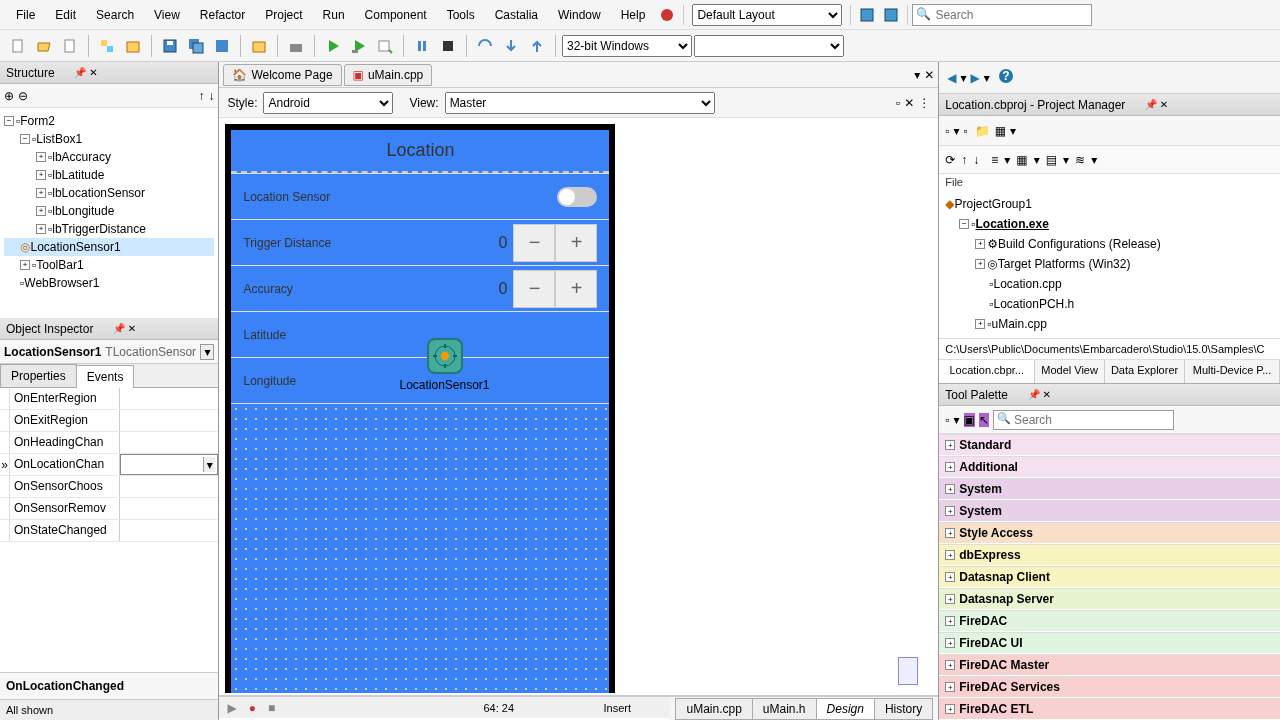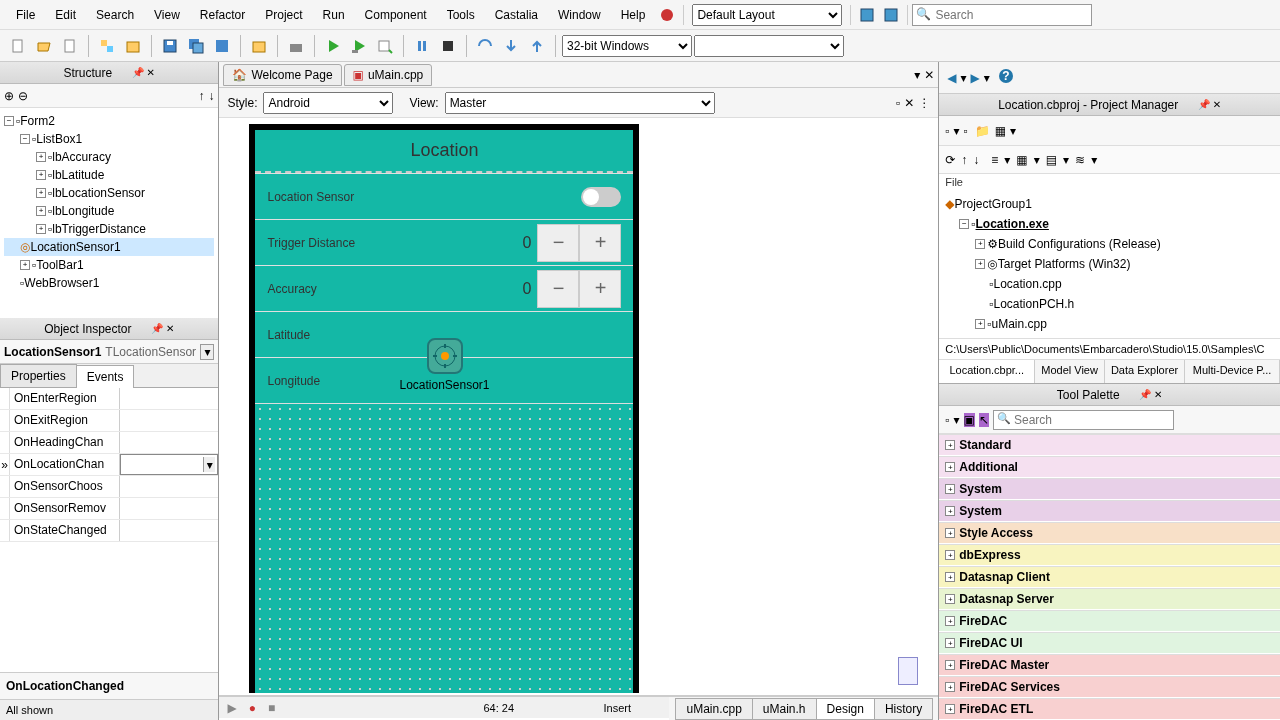--- a/index.html
+++ b/index.html
@@ -17,21 +17,21 @@
 .toolbar { background: #f5f5f5; height: 32px; display: flex; align-items: center; padding: 0 6px; gap: 2px; border-bottom: 1px solid #ccc; }
 .toolbar .tb-btn { width: 24px; height: 24px; display: flex; align-items: center; justify-content: center; cursor: pointer; border: 1px solid transparent; }
 .toolbar .tb-sep { width: 1px; height: 22px; background: #bbb; margin: 0 4px; }
 .toolbar select { height: 22px; font-size: 12px; }
 
 
 .main { display: flex; height: calc(720px - 62px); }
 
 
 .left-col { width: 244px; display: flex; flex-direction: column; background: #fff; border-right: 1px solid #999; }
-.panel-header { background: linear-gradient(#e8e8e8,#d8d8d8); height: 22px; display: flex; align-items: center; padding: 0 6px; font-size: 12px; justify-content: center; border-bottom: 1px solid #bbb; gap: 20px; }
+.panel-header { background: linear-gradient(#e8e8e8,#d8d8d8); height: 22px; display: flex; align-items: center; padding: 0 6px; font-size: 12px; justify-content: flex-start; border-bottom: 1px solid #bbb; gap: 20px; }
 .panel-header .title { font-weight: normal; }
 .panel-header .controls { display: flex; gap: 2px; }
 .panel-tools { height: 24px; display: flex; align-items: center; padding: 0 4px; gap: 4px; border-bottom: 1px solid #ddd; background: #f7f7f7; }
 
 .structure-tree { padding: 4px; height: 210px; overflow: auto; font-size: 12px; }
 .tree-row { display: flex; align-items: center; height: 18px; padding-left: 0; white-space: nowrap; }
 .tree-row .indent { display: inline-block; }
 .tree-row.selected { background: #cde8ff; }
 .tree-expander { width: 10px; height: 10px; border: 1px solid #888; display: inline-flex; align-items: center; justify-content: center; font-size: 8px; line-height: 1; margin-right: 2px; background: #fff; }
 .oi-select-row { height: 24px; display: flex; align-items: center; padding: 0 4px; border-bottom: 1px solid #ccc; background: #f7f7f7; }
@@ -58,36 +58,36 @@
 .editor-tabs { height: 26px; display: flex; align-items: center; background: #f5f5f5; padding: 0 4px; border-bottom: 1px solid #ccc; }
 .editor-tab { display: flex; align-items: center; padding: 3px 8px; height: 22px; border: 1px solid #aaa; background: #eee; margin-right: 2px; cursor: pointer; gap: 4px; border-radius: 3px 3px 0 0; }
 .editor-tab-tools { margin-left: auto; display: flex; gap: 4px; }
 
 .designer-toolbar { height: 30px; display: flex; align-items: center; padding: 0 8px; gap: 6px; background: #f5f5f5; border-bottom: 1px solid #ddd; }
 .designer-toolbar label { font-size: 12px; }
 .designer-toolbar select { height: 22px; font-size: 12px; }
 .designer-toolbar .right-tools { margin-left: auto; display: flex; gap: 4px; }
 
 .designer-canvas { flex: 1; position: relative; background: #fff; overflow: auto; padding: 6px; }
-.mobile-frame { width: 390px; border: 6px solid #000; border-bottom: none; background: #14b8a6; margin-left: 24px; }
+.mobile-frame { width: 390px; border: 6px solid #000; border-bottom: none; background: #3b82f6; }
 .mobile-header { text-align: center; padding: 10px; font-size: 18px; font-weight: normal; color: #333; border-bottom: 2px dashed #ccc; }
 .mobile-list-item { display: flex; align-items: center; height: 46px; padding: 12px 12px; font-size: 16px; color: #333; border-top: 1px solid #e0e0e0; }
 .mobile-list-item .value { margin-left: auto; font-size: 16px; }
 .toggle { width: 40px; height: 20px; border-radius: 10px; background: #ccc; position: relative; margin-left: auto; }
 .toggle .knob { position: absolute; left: 2px; top: 2px; width: 16px; height: 16px; border-radius: 50%; background: #fff; }
 .stepper { margin-left: 6px; display: flex; }
 .stepper button { width: 42px; height: 38px; background: #eee; border: 1px solid #ccc; font-size: 20px; color: #666; cursor: pointer; }
 .mobile-dotgrid { height: 290px; background-image: radial-gradient(#ccc 1px, transparent 1px); background-size: 10px 10px; border-top: 1px solid #ddd; }
 .sensor-widget { position: absolute; top: 220px; left: 180px; text-align: center; font-size: 11px; }
 .sensor-widget .icon-box { width: 36px; height: 36px; margin: 0 auto 4px; background: #4a9; border-radius: 8px; display: flex; align-items: center; justify-content: center; border: 2px solid #277; }
 
 
 .designer-bottom-tabs { height: 24px; display: flex; align-items: flex-end; padding: 0 6px; background: #f5f5f5; border-top: 1px solid #ccc; }
 .db-tab { padding: 3px 10px; border: 1px solid #aaa; background: #eee; margin-right: -1px; font-size: 12px; cursor: pointer; }
-.db-tab.active { background: #fff; }
+.db-tab.active { background: #fff; font-style: italic; }
 .status-bar { height: 22px; display: flex; align-items: center; background: #f0f0f0; border-top: 1px solid #ccc; padding: 0 8px; gap: 12px; }
 .status-segment { font-size: 11px; padding: 0 6px; }
 
 
 .right-col { width: 380px; display: flex; flex-direction: column; background: #fff; border-left: 1px solid #999; }
 .pm-toolbar { height: 30px; display: flex; align-items: center; padding: 0 6px; gap: 4px; background: #f7f7f7; border-bottom: 1px solid #ddd; }
 .pm-toolbar2 { height: 28px; display: flex; align-items: center; padding: 0 6px; gap: 6px; background: #fafafa; border-bottom: 1px solid #ddd; }
 .pm-tree { padding: 4px 6px; font-size: 12px; }
 .pm-file-label { font-size: 11px; padding: 2px 6px; color: #333; }
 .pm-tree-row { display: flex; align-items: center; height: 20px; }

